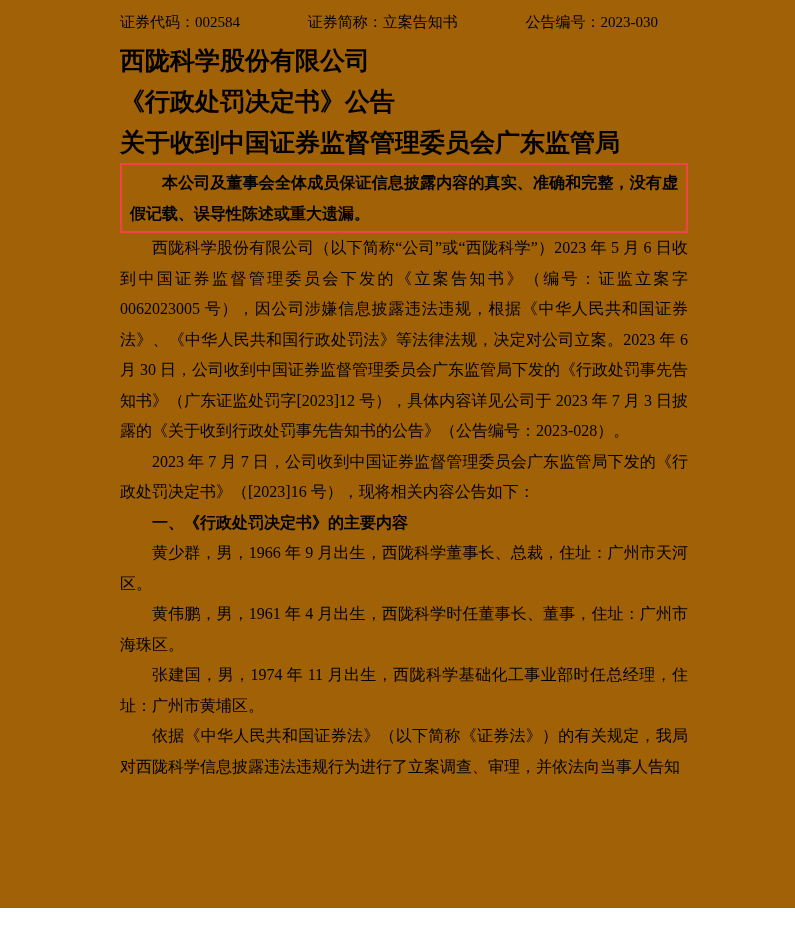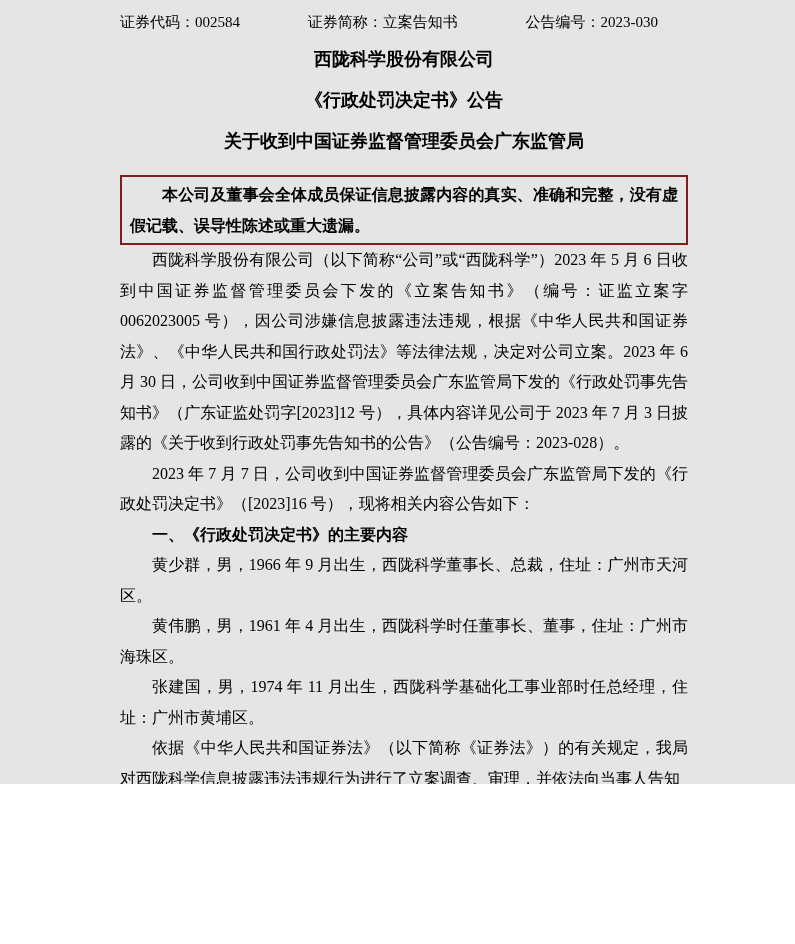--- a/index.html
+++ b/index.html
@@ -5,50 +5,50 @@
   html, body {
     margin: 0;
     padding: 0;
     background: #ffffff;
     color: #000000;
   }
   .page {
     position: relative;
     box-sizing: border-box;
     width: 795px;
-    height: 784px;
-    background: #e5e5e5;
+    height: 908px;
+    background: #a16207;
     padding: 13px 107px 16px 120px;
     overflow: hidden;
   }
   .doc-header {
     display: flex;
     justify-content: space-between;
     box-sizing: border-box;
     width: 100%;
     padding-right: 30px;
     font-family: "Liberation Serif", "DejaVu Serif", serif;
     font-size: 15px;
     line-height: 19px;
     white-space: nowrap;
   }
   .titles {
     margin-top: 8px;
-    text-align: center;
-    font-family: Liberation Mono, monospace;
+    text-align: left;
+    font-family: Liberation Sans, sans-serif;
     font-weight: bold;
-    font-size: 18px;
+    font-size: 25px;
   }
   .title-line {
     line-height: 41px;
   }
   .disclaimer-box {
     box-sizing: border-box;
-    margin-top: 12px;
-    border: 2px solid #7f1d1d;
+    margin-top: 0;
+    border: 2px solid #ef4444;
     padding: 2px 8px;
   }
   .disclaimer-text {
     margin: 0;
     font-family: "Liberation Sans", "DejaVu Sans", sans-serif;
     font-weight: bold;
     font-size: 16px;
     line-height: 31px;
     text-indent: 2em;
     text-align: justify;

